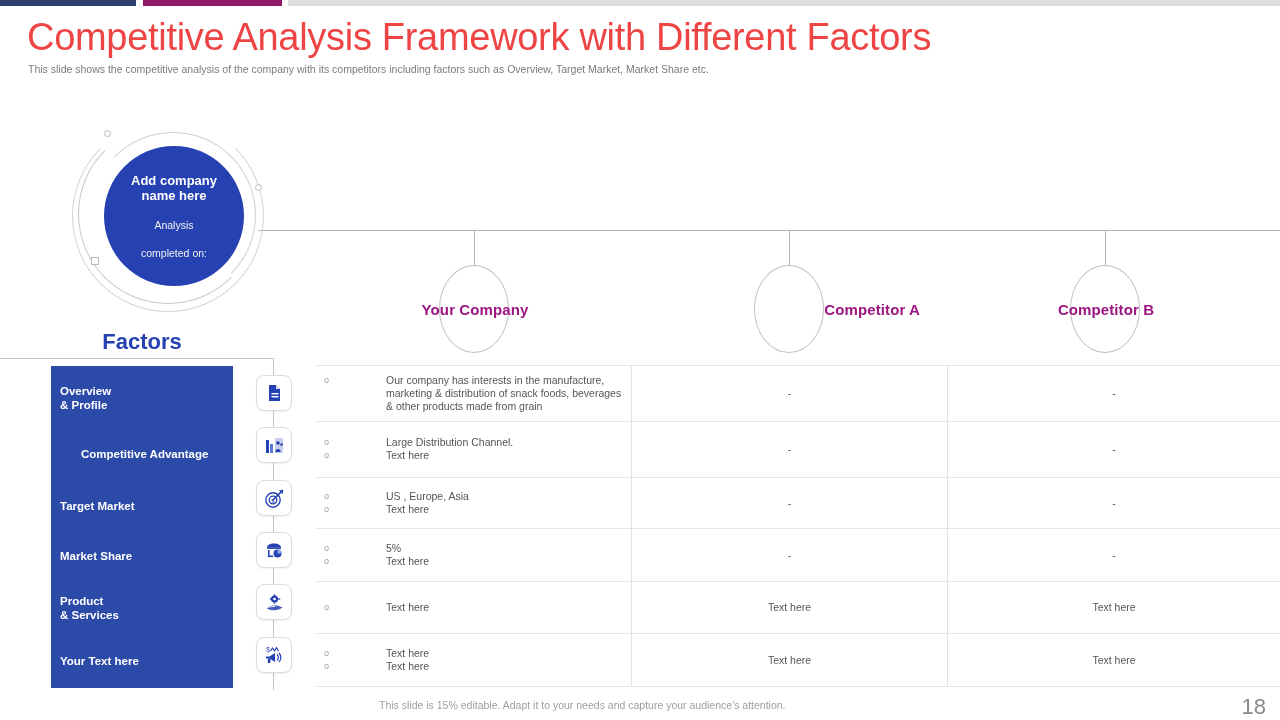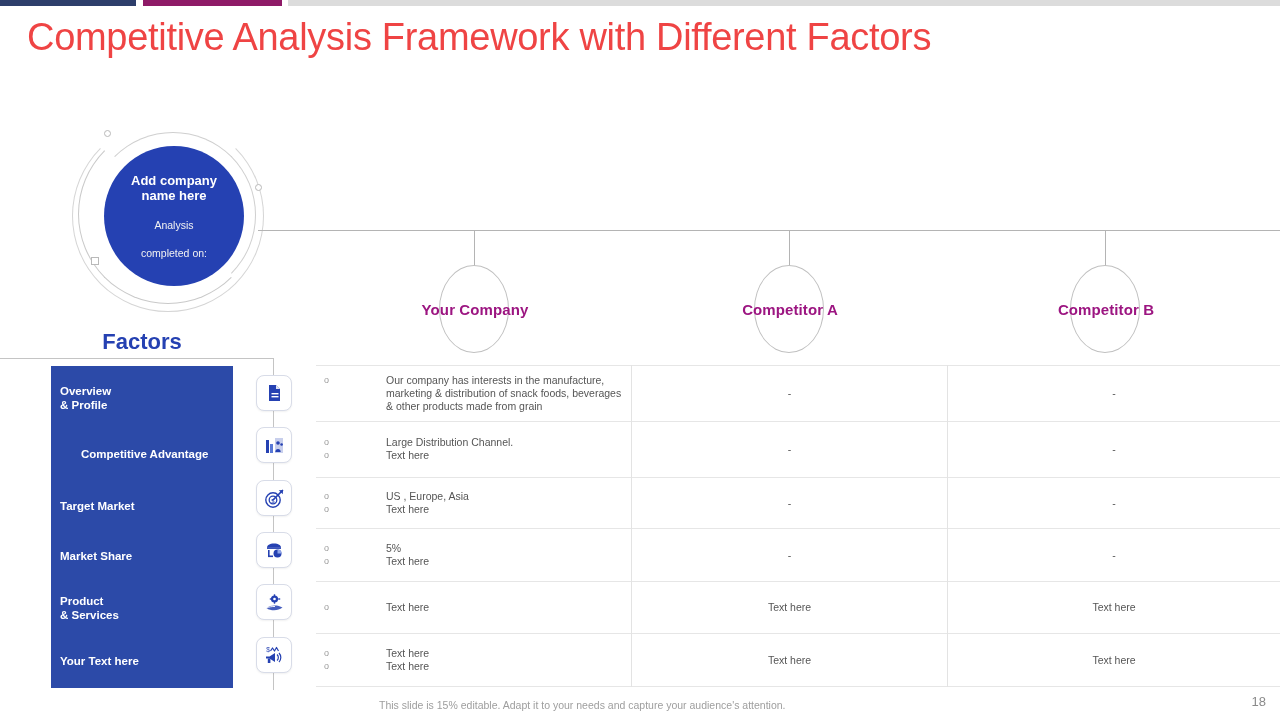--- a/index.html
+++ b/index.html
@@ -121,33 +121,34 @@
     display:flex; align-items:center; justify-content:center;
   }
 
   
   .footer-note {
     position:absolute; left:379px; top:699px;
     font-size:10.5px; color:#9e9e9e; white-space:nowrap;
   }
   .page-num {
     position:absolute; right:14px; top:694px;
-    font-size:13px; color:#8a8a8a;
+    font-size:22px; color:#8a8a8a;
   }
 </style>
 </head>
 <body>
 
 <div id="slide">
 
   <div class="topbar navy"></div>
   <div class="topbar magenta"></div>
   <div class="topbar grey"></div>
 
   <div class="page-title">Competitive Analysis Framework with Different Factors</div>
+  <div class="page-subtitle">This slide shows the competitive analysis of the company with its competitors including factors such as Overview, Target Market, Market Share etc.</div>
 
   <div class="badge-wrap">
     <div class="badge-ring ring-c"></div>
     <div class="badge-ring ring-a"></div>
     <div class="badge-ring ring-b"></div>
     <div class="node-dot dot-hollow-1"></div>
     <div class="node-dot dot-hollow-2"></div>
     <div class="dot-square"></div>
     <div class="node-dot dot-solid-1"></div>
     <div class="node-dot dot-solid-2"></div>
@@ -162,21 +163,21 @@
   <div class="conn-h"></div>
   <div class="conn-v" style="left:474px;"></div>
   <div class="conn-v" style="left:789px;"></div>
   <div class="conn-v" style="left:1105px;"></div>
 
   <div class="head-circle" style="left:439px;"></div>
   <div class="head-circle" style="left:754px;"></div>
   <div class="head-circle" style="left:1070px;"></div>
 
   <div class="col-head" style="left:345px;">Your Company</div>
-  <div class="col-head" style="left:660px;">Competitor A</div>
+  <div class="col-head" style="left:660px;text-align:right;">Competitor A</div>
   <div class="col-head" style="left:976px;">Competitor B</div>
 
   <div class="factors-title">Factors</div>
   <div class="bracket-h"></div>
   <div class="bracket-v"></div>
   <div class="factor-panel"></div>
 
   <div class="factor-row" style="top:370px; height:56px;">
     <span>Overview</span>
     <span>&amp; Profile</span>

